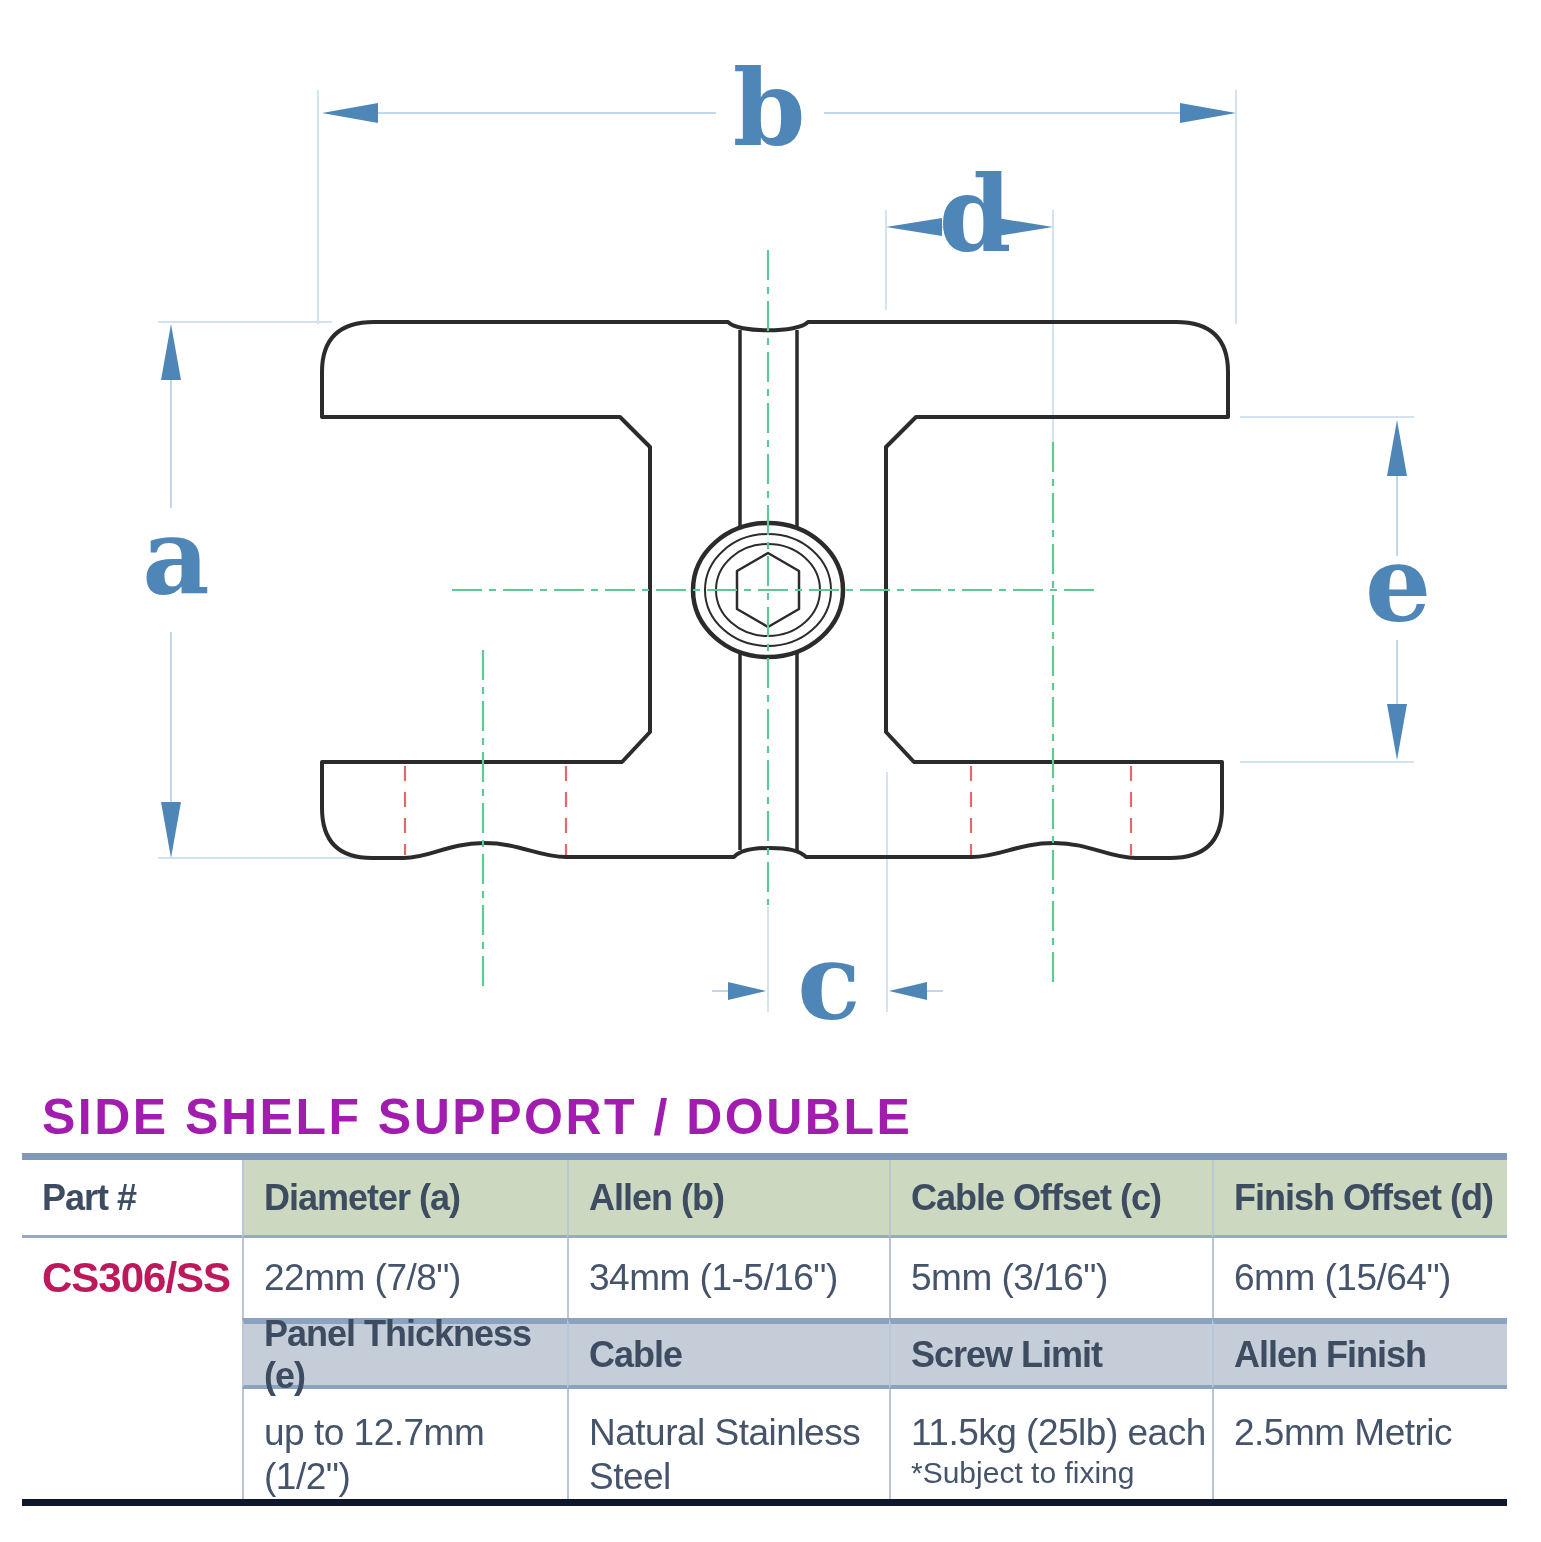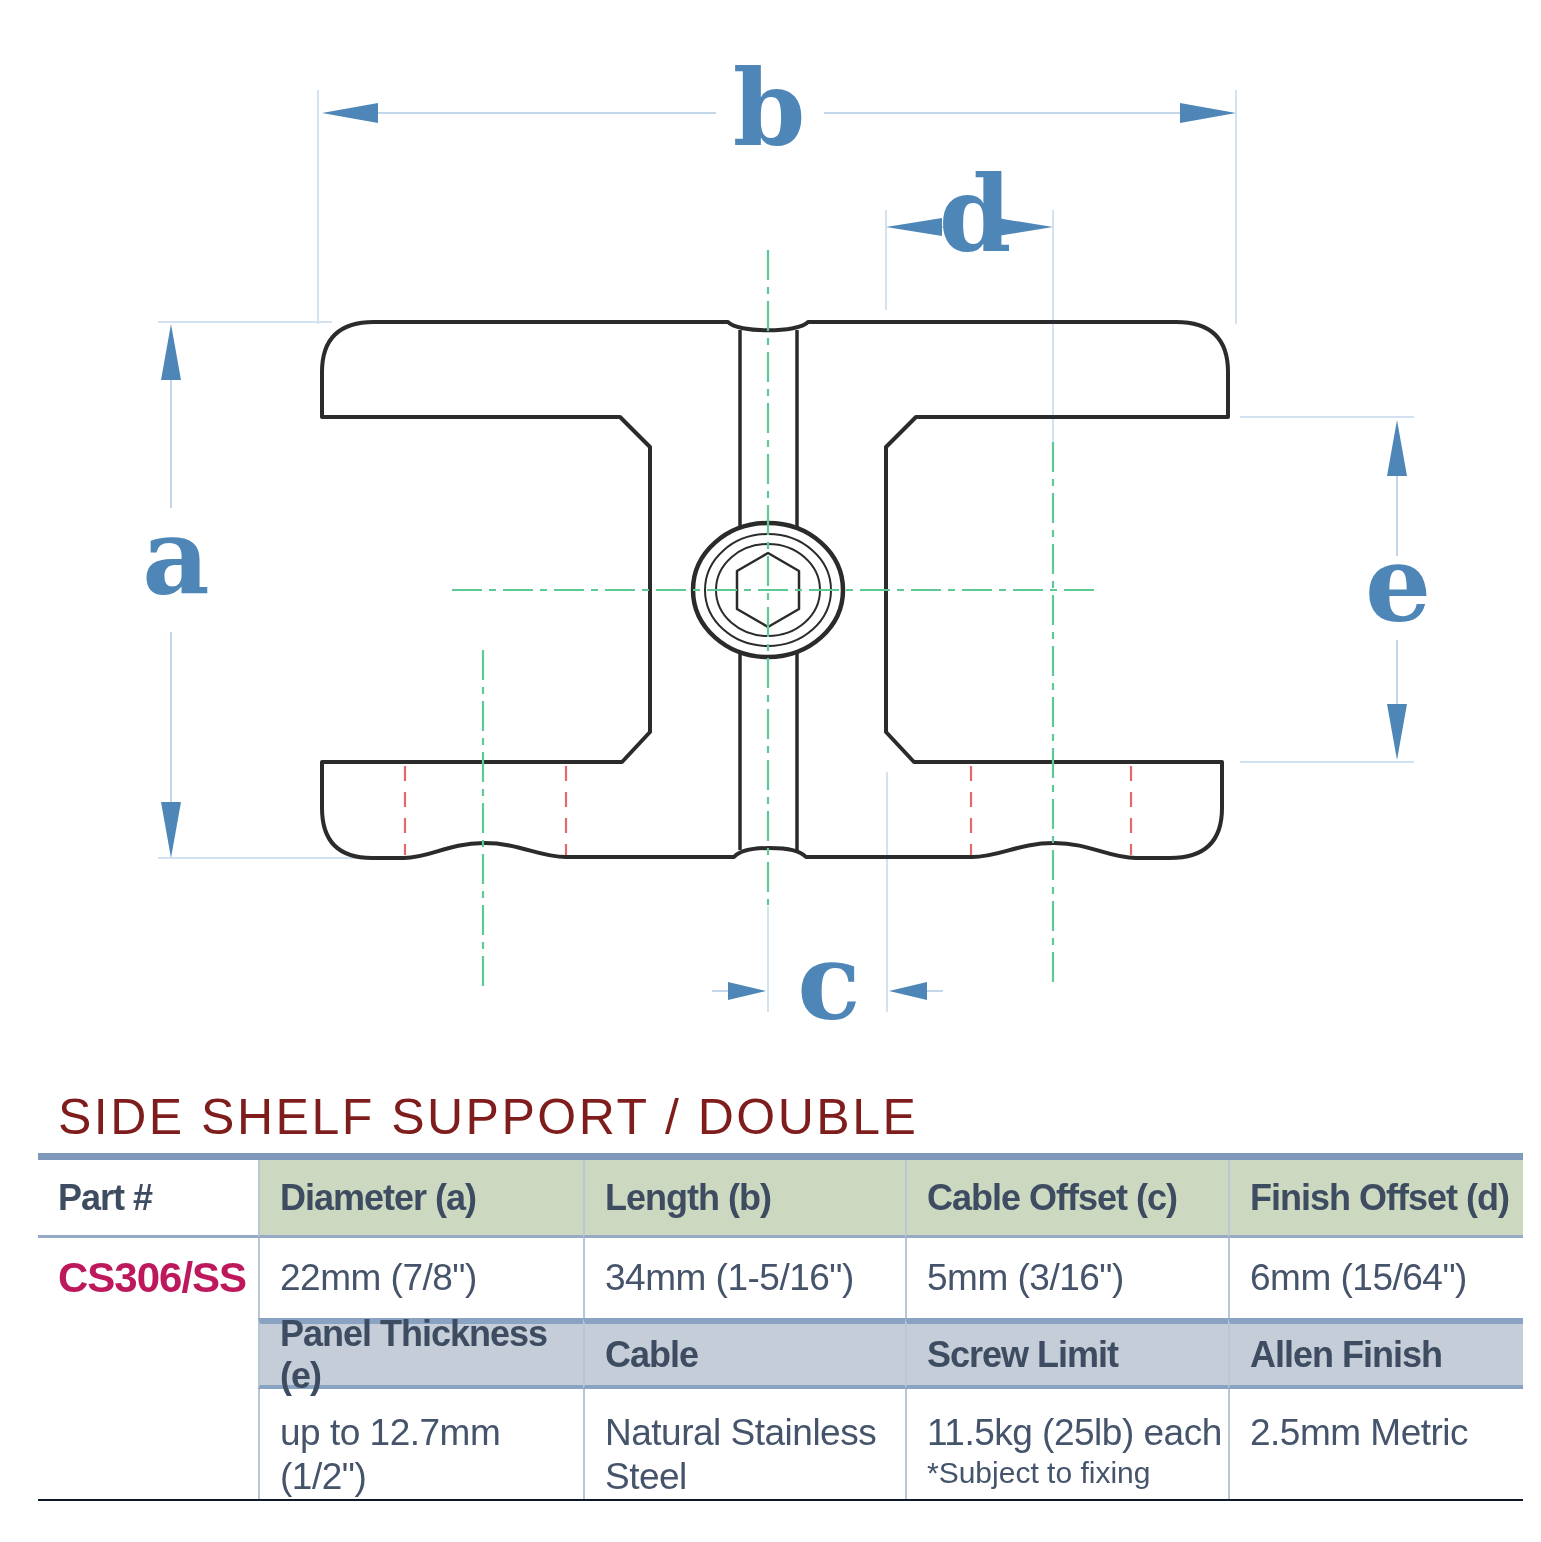--- a/index.html
+++ b/index.html
@@ -6,26 +6,26 @@
   html,body { width:1541px; height:1542px; background:#ffffff; overflow:hidden;
               font-family:"Liberation Sans", sans-serif; }
   #stage { position:relative; width:1541px; height:1542px; background:#fff; }
 
   
   #drawing { position:absolute; left:0; top:0; }
   .dim-letter { font-family:"DejaVu Serif", serif; font-weight:bold;
                 font-size:104px; fill:#4e87b7; }
 
   
-  #title { position:absolute; left:58px; top:1088px; font-size:50px; font-weight:normal;
-           letter-spacing:2.5px; color:#7f1d1d; white-space:nowrap; }
+  #title { position:absolute; left:42px; top:1088px; font-size:50px; font-weight:bold;
+           letter-spacing:2.5px; color:#a21caf; white-space:nowrap; }
 
   
-  #spec-table { position:absolute; left:38px; top:1153px; width:1485px;
-                border-top:7px solid #7f99ba; border-bottom:2px solid #0f172a;
+  #spec-table { position:absolute; left:22px; top:1153px; width:1485px;
+                border-top:7px solid #7f99ba; border-bottom:7px solid #0f172a;
                 display:grid; grid-template-columns:220px 325px 322px 323px 295px;
                 grid-template-rows:78px 80px 71px 110px; }
   .cell { padding-left:20px; display:flex; align-items:center; color:#45546b;
           font-size:37px; letter-spacing:-0.5px; }
   .cell.v-border { border-left:2px solid #b9c6d6; }
   .hdr { font-weight:bold; font-size:36px; letter-spacing:-1px; color:#3d4c61; }
   .green { background:#ccd9c0; }
   .gray  { background:#c5ced8; }
   .r1 { border-bottom:3px solid #96aac7; }
   .r3t { border-top:6px solid #8aa3c2; border-bottom:4px solid #8aa3c2; }
@@ -119,21 +119,21 @@
     <text class="dim-letter" x="975" y="251" text-anchor="middle">d</text>
     <text class="dim-letter" x="1398" y="621" text-anchor="middle">e</text>
   </svg>
 
   <div id="title">SIDE SHELF SUPPORT / DOUBLE</div>
 
   <div id="spec-table">
 
     <div class="cell hdr r1">Part #</div>
     <div class="cell hdr r1 green v-border">Diameter (a)</div>
-    <div class="cell hdr r1 green v-border">Length (b)</div>
+    <div class="cell hdr r1 green v-border">Allen (b)</div>
     <div class="cell hdr r1 green v-border">Cable Offset (c)</div>
     <div class="cell hdr r1 green v-border">Finish Offset (d)</div>
 
     <div class="cell part-no">CS306/SS</div>
     <div class="cell v-border">22mm (7/8")</div>
     <div class="cell v-border">34mm (1-5/16")</div>
     <div class="cell v-border">5mm (3/16")</div>
     <div class="cell v-border">6mm (15/64")</div>
 
     <div class="cell"></div>

